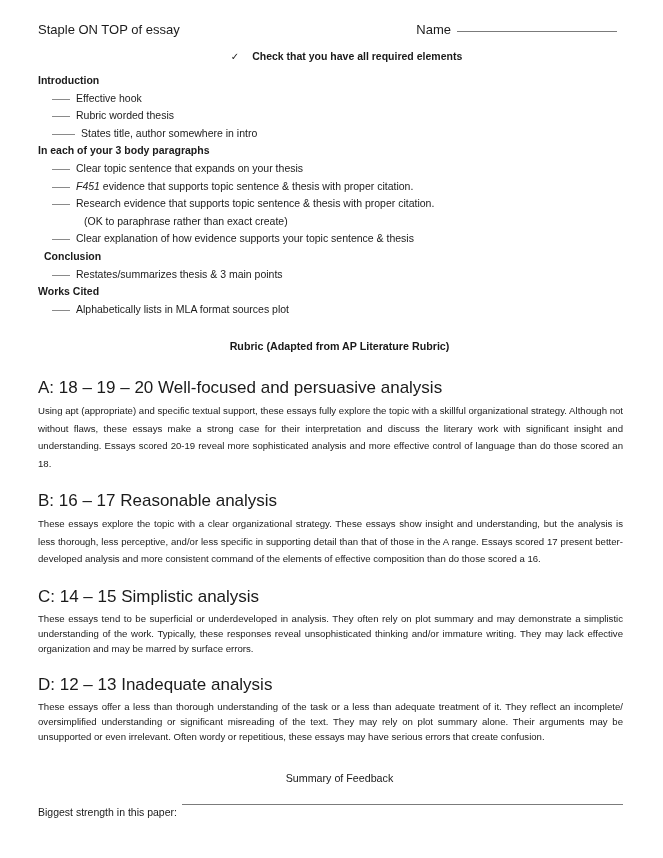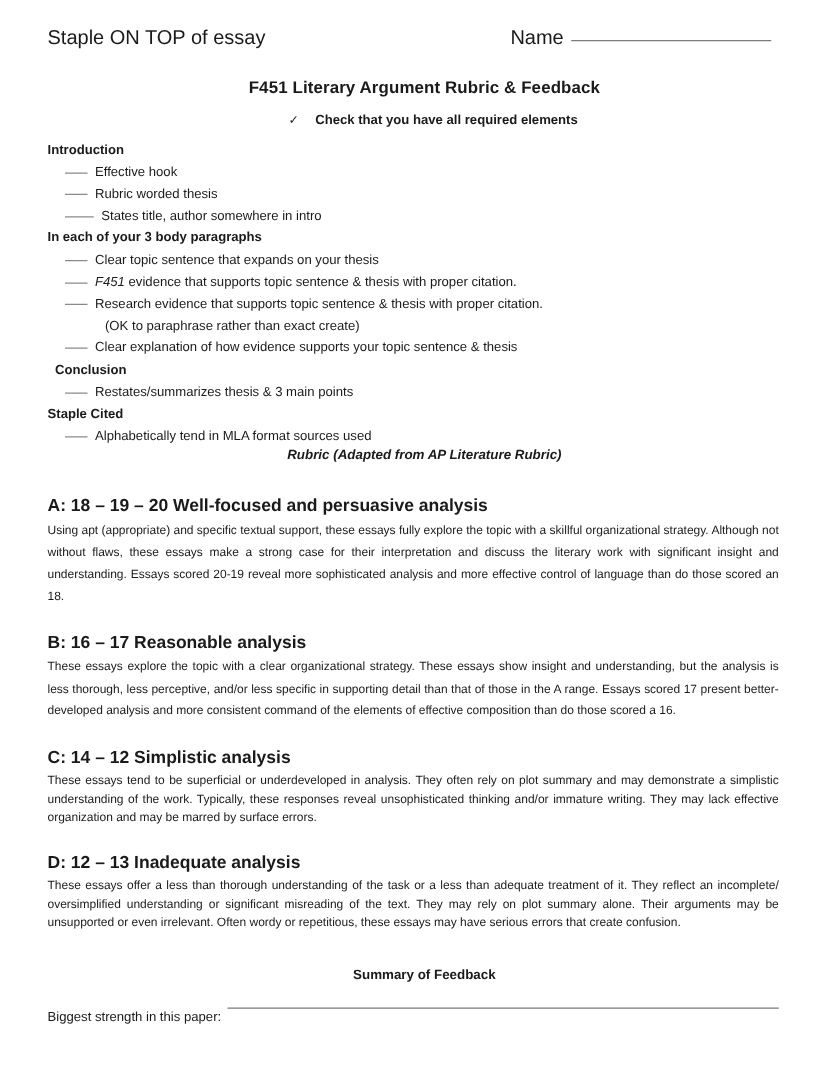--- a/index.html
+++ b/index.html
@@ -22,21 +22,21 @@
     box-sizing: border-box;
     padding: 22px 22px 0 38px;
     overflow: hidden;
   }
 
   
   .top-row {
     display: flex;
     justify-content: space-between;
     align-items: flex-end;
-    font-size: 16px;
+    font-size: 13px;
   }
   .staple-note { white-space: nowrap; }
   .name-group {
     display: flex;
     align-items: baseline;
     gap: 6px;
     padding-right: 24px;
   }
   .name-label { white-space: nowrap; }
   .blank-rule {
@@ -94,42 +94,42 @@
   .cl-sub {
     padding-left: 46px;
   }
   .cl-item i, .cl-sub i { font-style: italic; }
 
   
   .rubric-title {
     text-align: center;
     font-size: 10.7px;
     font-weight: bold;
-    font-style: italic;
+    margin-top: 22px;
   }
   .rubric-block { margin-top: 19px; }
   .rubric-block.first { margin-top: 26px; }
   .rubric-head {
-    font-size: 14px;
-    font-weight: bold;
+    font-size: 17px;
+    font-weight: normal;
     margin-bottom: 4px;
   }
   .rubric-body {
     font-size: 9.6px;
     line-height: 17.5px;
     text-align: justify;
     padding-right: 18px;
   }
   .rubric-body.tight { line-height: 15px; }
 
   
   .summary-title {
     text-align: center;
     font-size: 10.7px;
-    font-weight: bold;
+    font-weight: normal;
     margin-top: 28px;
   }
   .summary-line {
     display: flex;
     align-items: flex-start;
     font-size: 10.5px;
     gap: 5px;
     padding-right: 18px;
   }
   .summary-line.first { margin-top: 22px; }
@@ -141,21 +141,20 @@
 <div class="page">
 
   <div class="top-row">
     <div class="staple-note">Staple ON TOP of essay</div>
     <div class="name-group">
       <span class="name-label">Name</span>
       <span class="blank-rule blank-name"></span>
     </div>
   </div>
 
-  <div class="doc-title">F451 Literary Argument Rubric &amp; Feedback</div>
 
   <div class="check-line">
     <span class="check-mark">✓</span>
     <span>Check that you have all required elements</span>
   </div>
 
   <div class="checklist">
 
     <div class="cl-head">Introduction</div>
     <div class="cl-item">
@@ -181,40 +180,40 @@
     <div class="cl-sub">(OK to paraphrase rather than exact create)</div>
     <div class="cl-item">
       <span class="slot"></span><span>Clear explanation of how evidence supports your topic sentence &amp; thesis</span>
     </div>
 
     <div class="cl-head indented">Conclusion</div>
     <div class="cl-item">
       <span class="slot"></span><span>Restates/summarizes thesis &amp; 3 main points</span>
     </div>
 
-    <div class="cl-head">Staple Cited</div>
-    <div class="cl-item">
-      <span class="slot"></span><span>Alphabetically tend in MLA format sources used</span>
+    <div class="cl-head">Works Cited</div>
+    <div class="cl-item">
+      <span class="slot"></span><span>Alphabetically lists in MLA format sources plot</span>
     </div>
   </div>
 
   <div class="rubric-title">Rubric (Adapted from AP Literature Rubric)</div>
 
   <div class="rubric-block first">
     <div class="rubric-head">A: 18 – 19 – 20 Well-focused and persuasive analysis</div>
     <div class="rubric-body">Using apt (appropriate) and specific textual support, these essays fully explore the topic with a skillful organizational strategy. Although not without flaws, these essays make a strong case for their interpretation and discuss the literary work with significant insight and understanding. Essays scored 20-19 reveal more sophisticated analysis and more effective control of language than do those scored an 18.</div>
   </div>
 
   <div class="rubric-block">
     <div class="rubric-head">B: 16 – 17 Reasonable analysis</div>
     <div class="rubric-body">These essays explore the topic with a clear organizational strategy. These essays show insight and understanding, but the analysis is less thorough, less perceptive, and/or less specific in supporting detail than that of those in the A range. Essays scored 17 present better-developed analysis and more consistent command of the elements of effective composition than do those scored a 16.</div>
   </div>
 
   <div class="rubric-block">
-    <div class="rubric-head">C: 14 – 12 Simplistic analysis</div>
+    <div class="rubric-head">C: 14 – 15 Simplistic analysis</div>
     <div class="rubric-body tight">These essays tend to be superficial or underdeveloped in analysis. They often rely on plot summary and may demonstrate a simplistic understanding of the work. Typically, these responses reveal unsophisticated thinking and/or immature writing. They may lack effective organization and may be marred by surface errors.</div>
   </div>
 
   <div class="rubric-block">
     <div class="rubric-head">D: 12 – 13 Inadequate analysis</div>
     <div class="rubric-body tight">These essays offer a less than thorough understanding of the task or a less than adequate treatment of it. They reflect an incomplete/ oversimplified understanding or significant misreading of the text.  They may rely on plot summary alone. Their arguments may be unsupported or even irrelevant. Often wordy or repetitious, these essays may have serious errors that create confusion.</div>
   </div>
 
   <div class="summary-title">Summary of Feedback</div>
 

